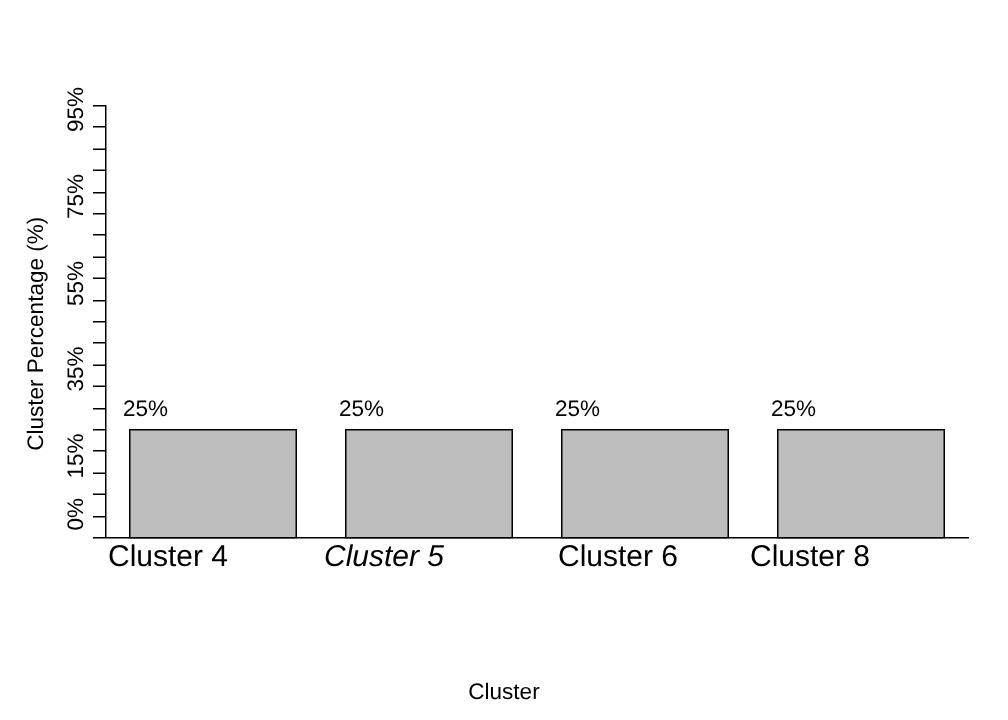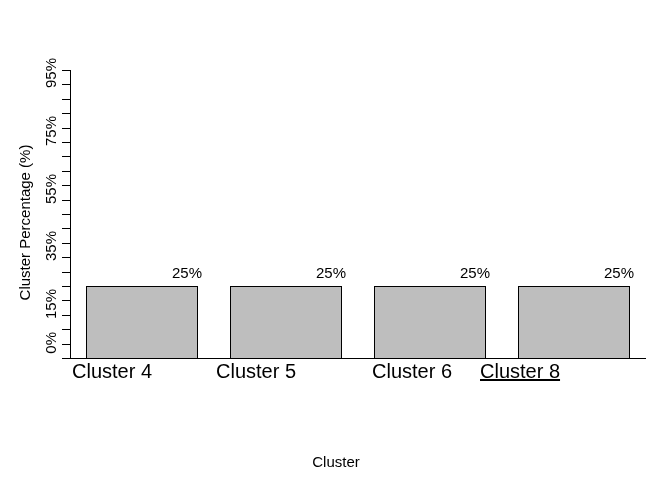--- a/index.html
+++ b/index.html
@@ -69,21 +69,21 @@
   .bar {
     position: absolute;
     box-sizing: border-box;
     border: 1px solid #000000;
     background: #bebebe;
   }
   .bar-value {
     position: absolute;
     font-size: 15px;
     line-height: 15px;
-    text-align: right;
+    text-align: left;
     white-space: nowrap;
   }
   .x-cat-label {
     position: absolute;
     top: 363px;
     font-size: 20px;
     line-height: 17px;
     text-align: left;
     white-space: nowrap;
   }
@@ -163,26 +163,26 @@
     </div>
 
   <div class="x-axis-line"></div>
 
   <div id="bars">
       <div class="bar" style="left: 86px; top: 286px; width: 112px; height: 73px; background: rgb(190, 190, 190); border-color: rgb(0, 0, 0);"></div>
       <div class="bar-value" style="left: 82px; top: 265px; width: 120px;">25%</div>
       <div class="x-cat-label" style="left: 72px; width: 140px;">Cluster 4</div>
       <div class="bar" style="left: 230px; top: 286px; width: 112px; height: 73px; background: rgb(190, 190, 190); border-color: rgb(0, 0, 0);"></div>
       <div class="bar-value" style="left: 226px; top: 265px; width: 120px;">25%</div>
-      <div class="x-cat-label" style="left: 216px; width: 140px;">Cluster 5</div>
+      <div class="x-cat-label" style="left: 216px; width: 140px; font-style: italic;">Cluster 5</div>
       <div class="bar" style="left: 374px; top: 286px; width: 112px; height: 73px; background: rgb(190, 190, 190); border-color: rgb(0, 0, 0);"></div>
       <div class="bar-value" style="left: 370px; top: 265px; width: 120px;">25%</div>
       <div class="x-cat-label" style="left: 372px; width: 140px;">Cluster 6</div>
       <div class="bar" style="left: 518px; top: 286px; width: 112px; height: 73px; background: rgb(190, 190, 190); border-color: rgb(0, 0, 0);"></div>
       <div class="bar-value" style="left: 514px; top: 265px; width: 120px;">25%</div>
-      <div class="x-cat-label" style="left: 480px; width: 140px; text-decoration: underline;">Cluster 8</div>
+      <div class="x-cat-label" style="left: 500px; width: 140px;">Cluster 8</div>
     </div>
 
   <div class="x-axis-title">Cluster</div>
 
   <div class="y-axis-title">Cluster Percentage (%)</div>
 
 </div>
 
 </body></html>

